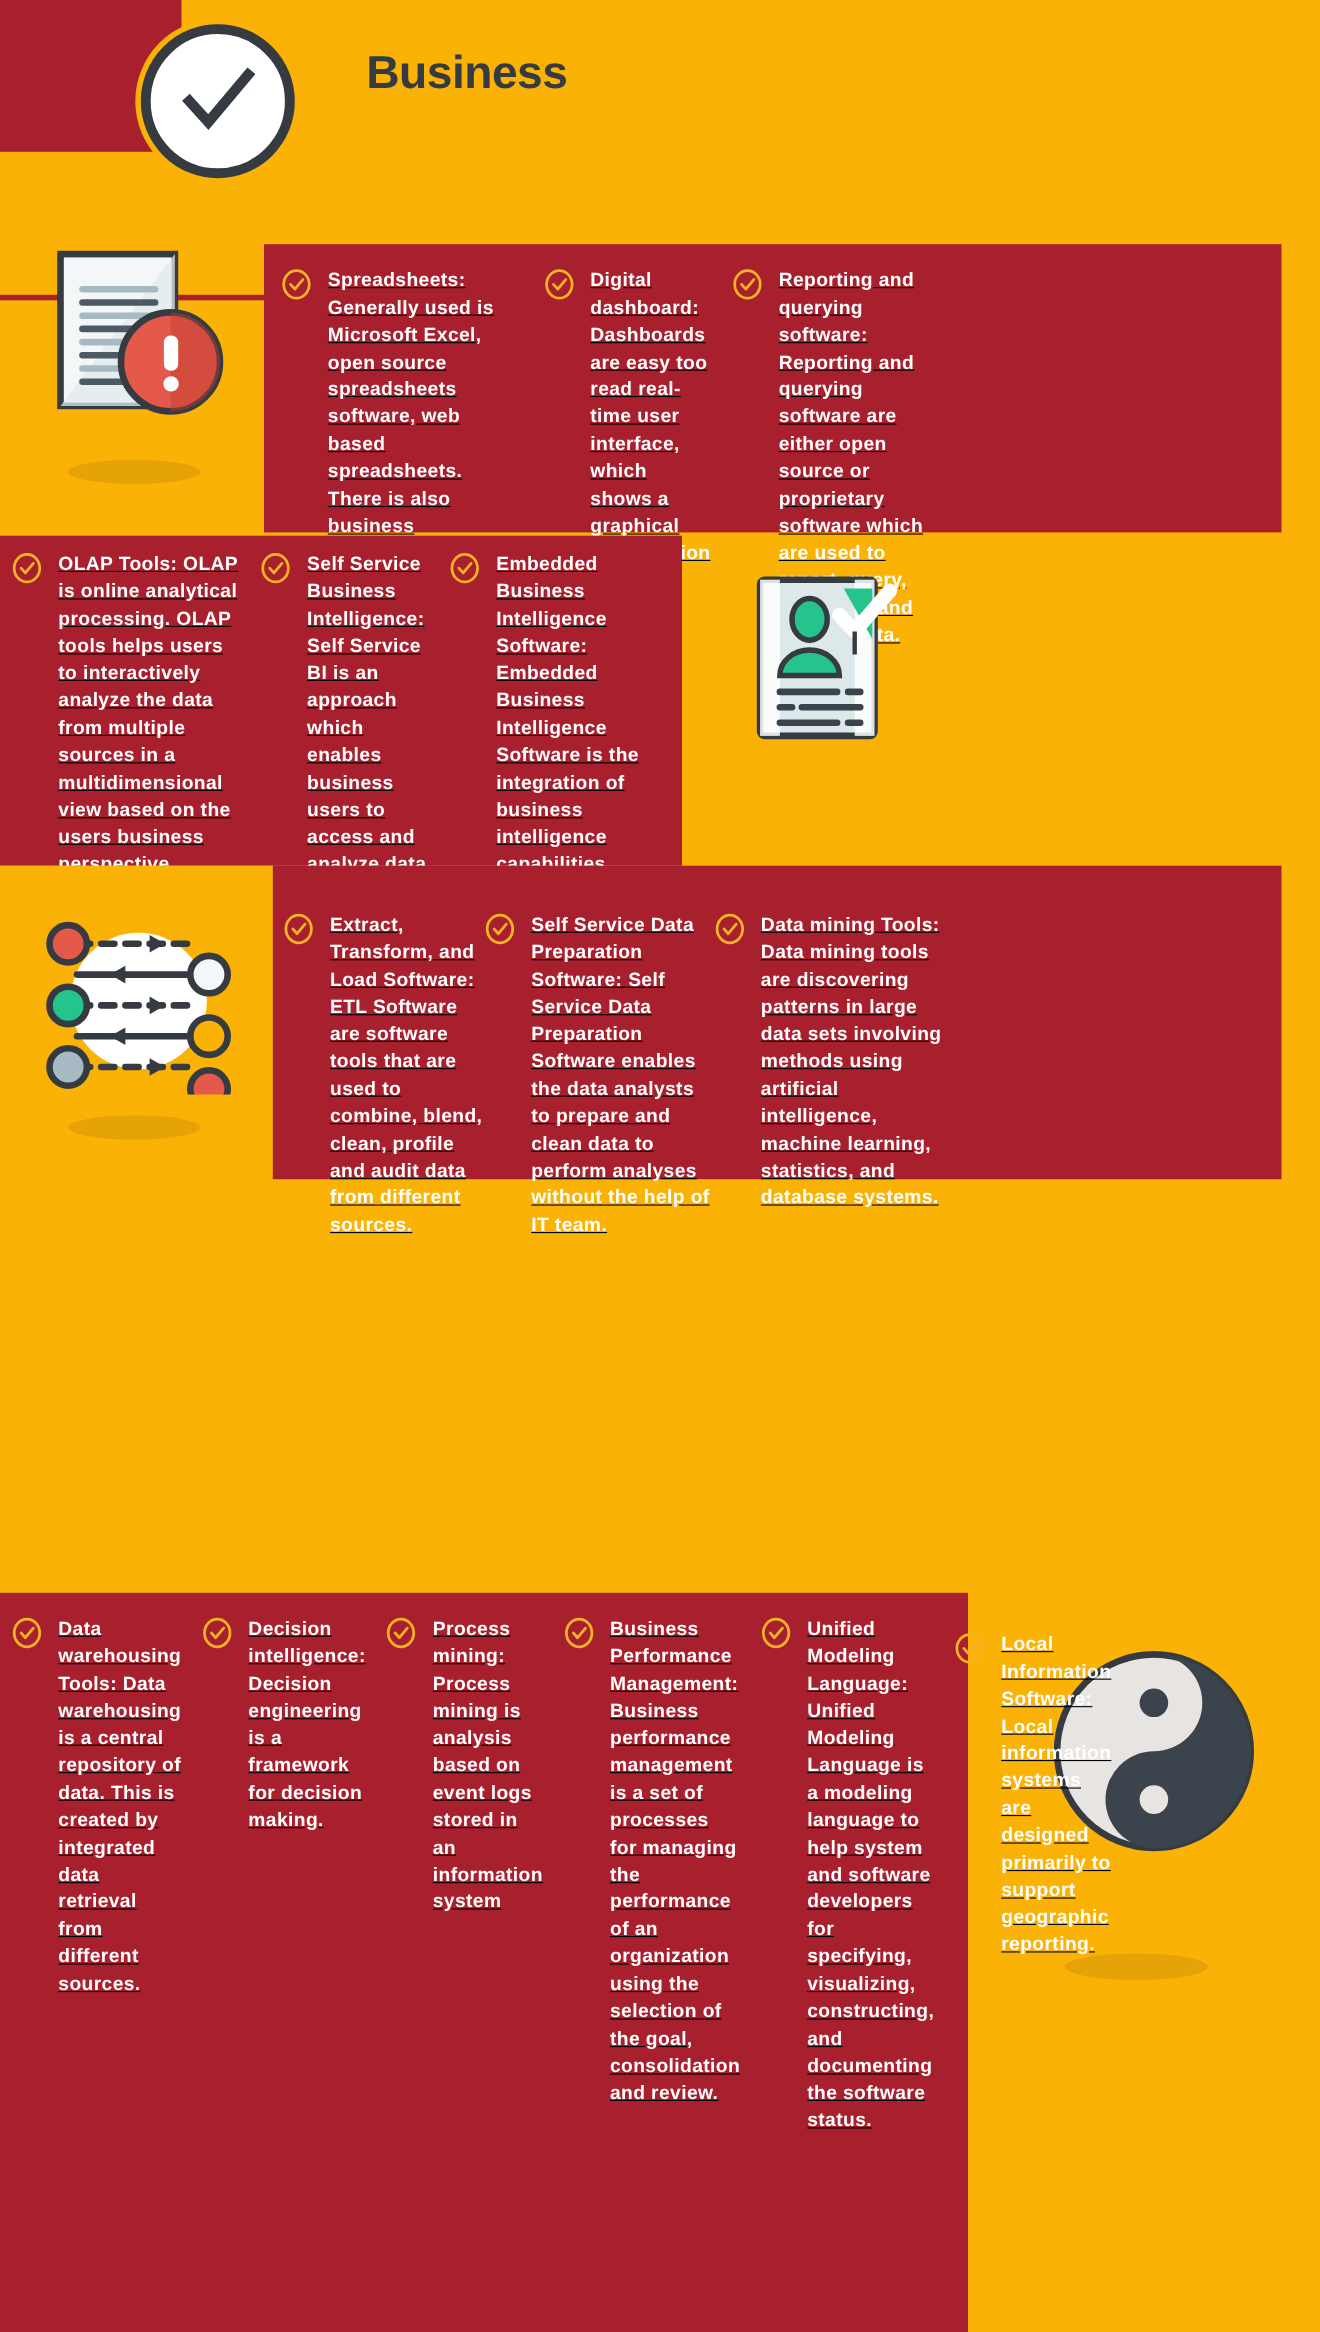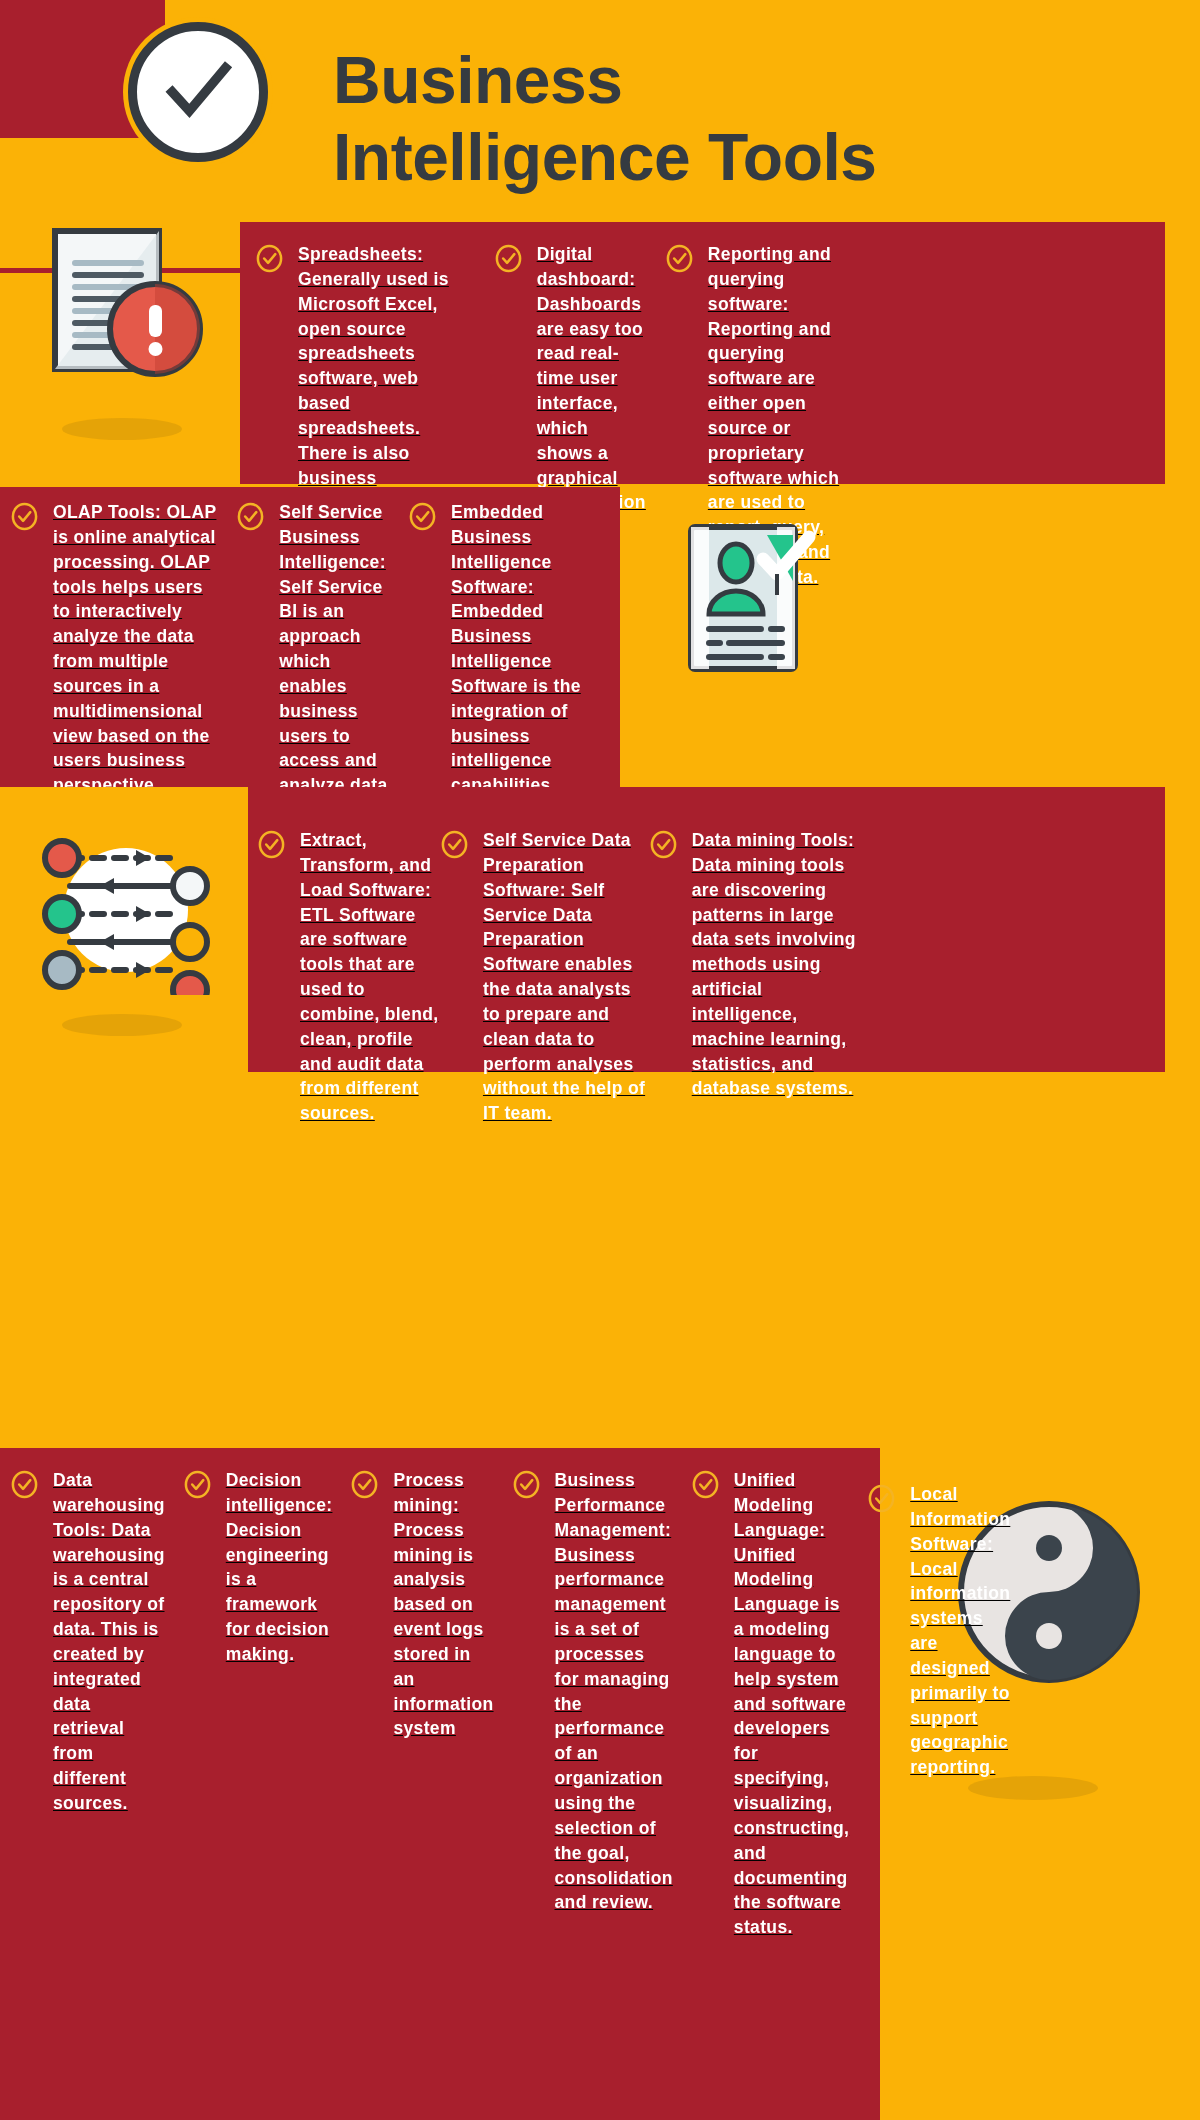--- a/index.html
+++ b/index.html
@@ -36,21 +36,21 @@
     box-shadow: 0 0 0 5px #FBB206;
     display: flex;
     align-items: center;
     justify-content: center;
   }
   .header-badge svg { width: 86px; height: 86px; display: block; }
   .header-title {
     position: absolute;
     left: 333px; top: 42px;
     width: 800px;
-    font-size: 66px;
+    font-size: 42px;
     font-weight: bold;
     line-height: 1.16;
     color: #353B41;
     letter-spacing: -0.5px;
   }
   .header-rule {
     position: absolute;
     left: 0; top: 268px;
     width: 648px; height: 5px;
     background: #A81F2D;
@@ -151,21 +151,20 @@
 
 <div class="header">
   <div class="header-red-block"></div>
   <div class="header-badge">
     <svg viewBox="0 0 100 100" aria-hidden="true">
       <path d="M20 50 L40 72 L82 22" fill="none" stroke="#353B41" stroke-width="11" stroke-linecap="square" stroke-linejoin="miter"></path>
     </svg>
   </div>
   <div class="header-title">
     <div>Business</div>
-    <div>Intelligence Tools</div>
   </div>
   <div class="header-rule"></div>
 </div>
 
 <div class="panel panel-red" id="sec1-red"></div>
 
 <div class="icon-shadow" id="icon-doc-alert-shadow"></div>
 <div class="icon-box" id="icon-doc-alert">
   <svg viewBox="0 0 165 160" width="165" height="160" aria-hidden="true">
     <rect x="10" y="6" width="104" height="138" fill="#F4F7F8" stroke="#353B41" stroke-width="6"></rect>

